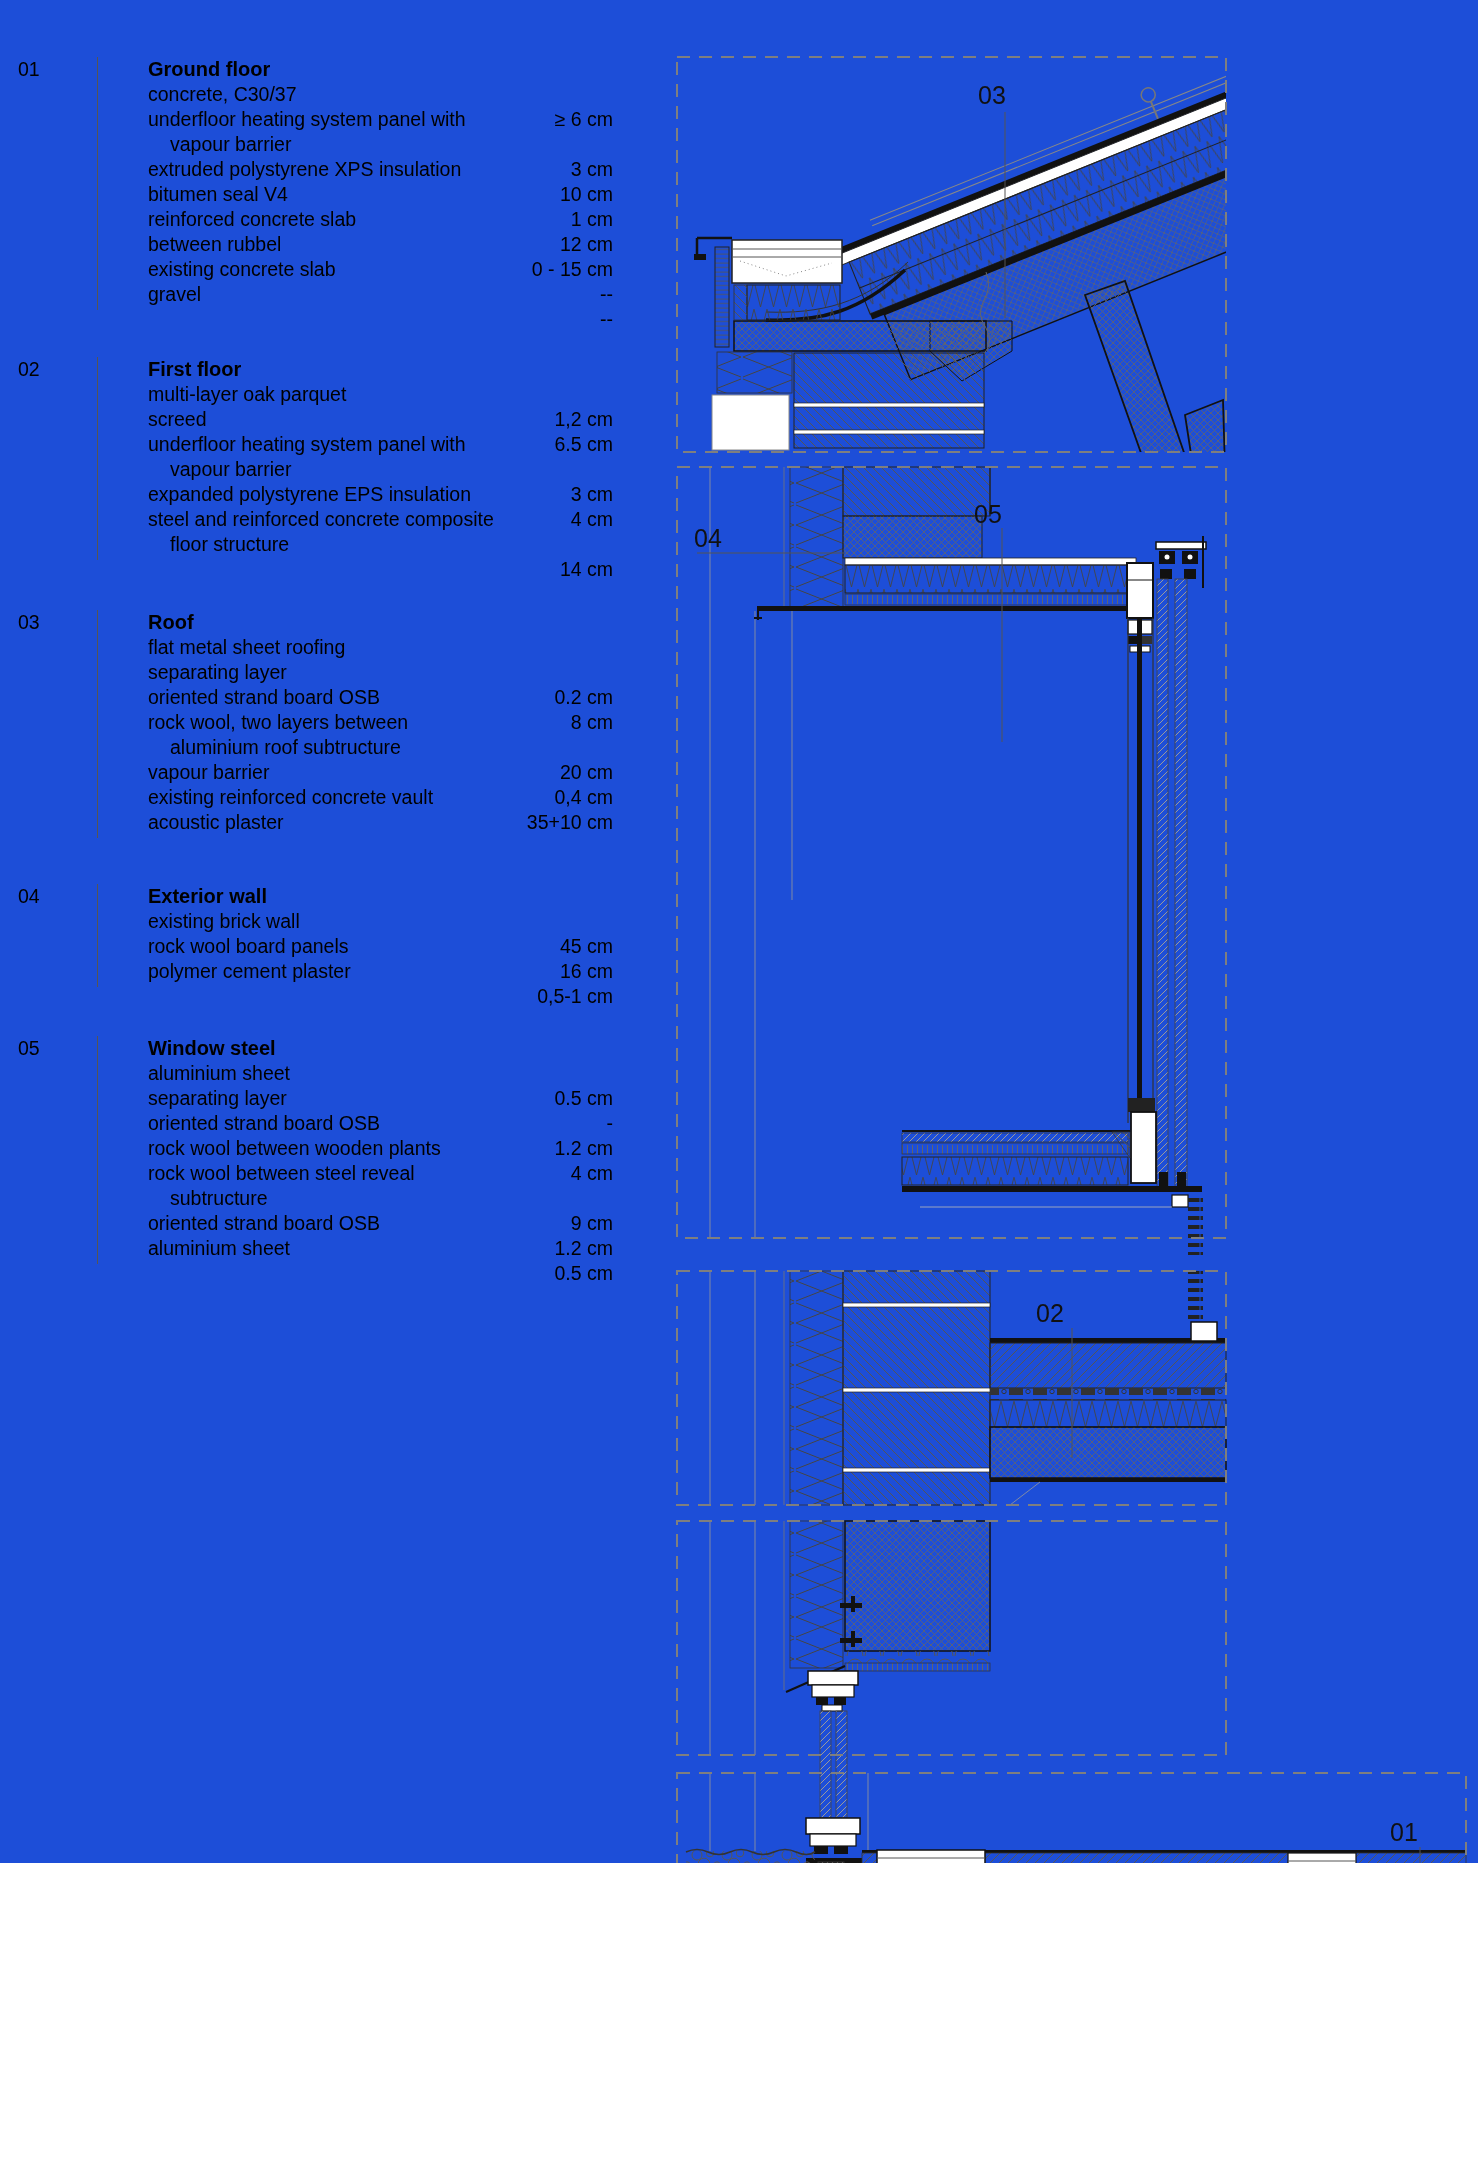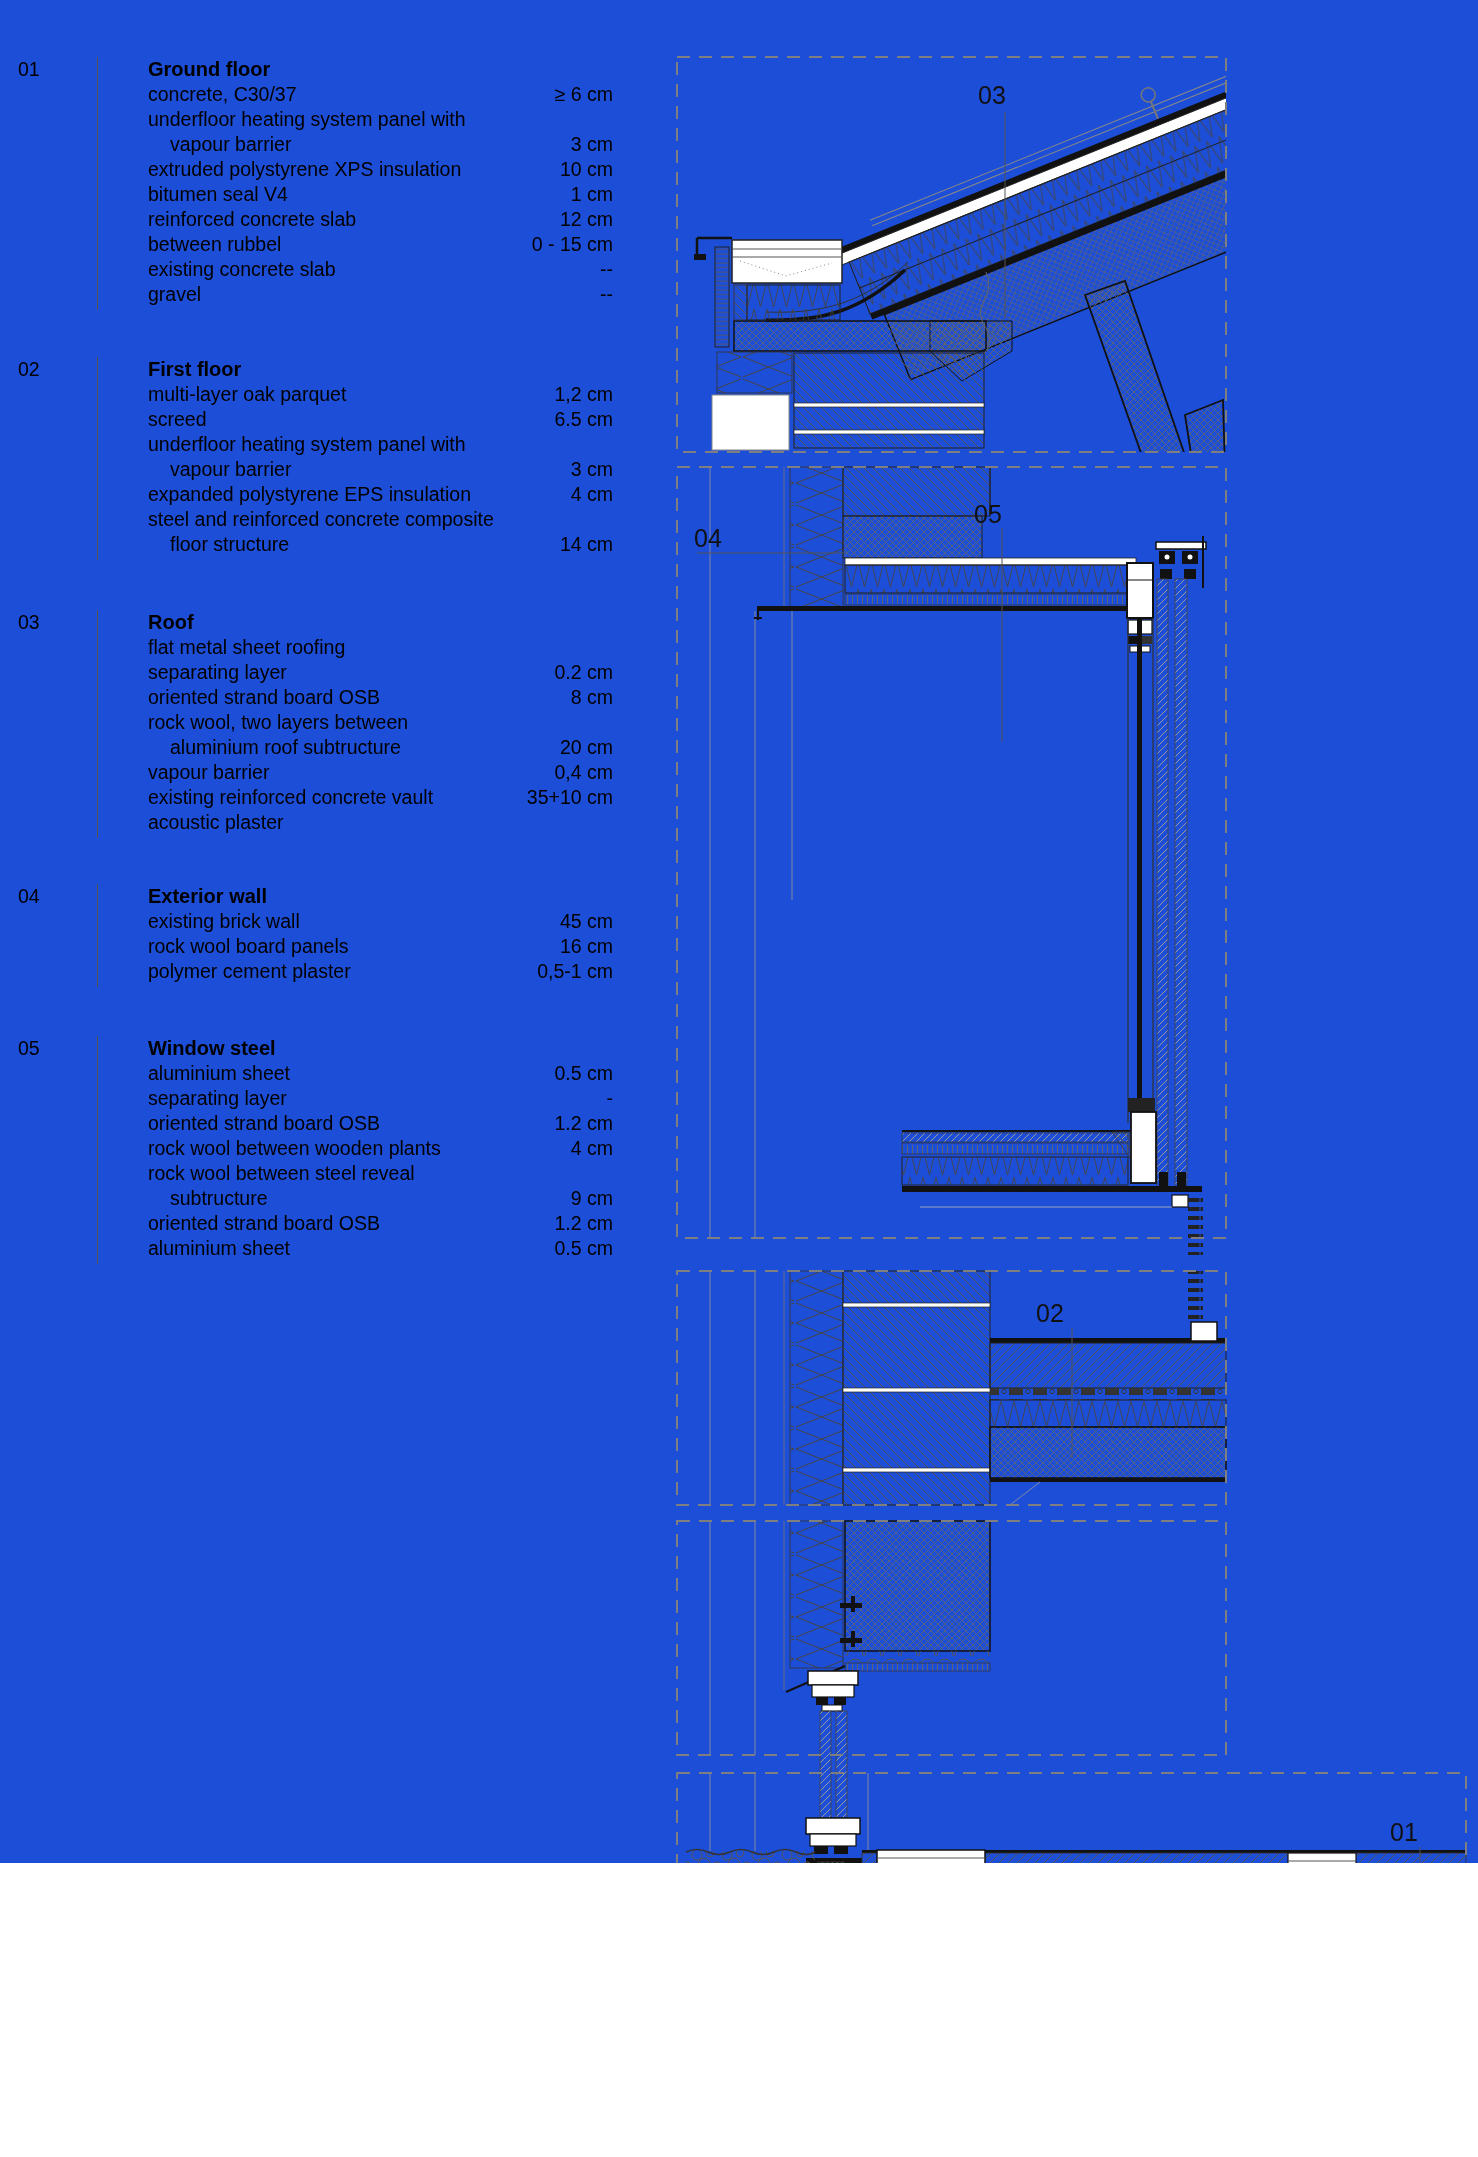--- a/index.html
+++ b/index.html
@@ -3,21 +3,21 @@
 <meta charset="utf-8">
 <style>
   html,body{margin:0;padding:0;background:#ffffff;}
   #page{position:relative;width:1478px;height:1863px;background:#1d4ed8;
         font-family:"Liberation Sans",sans-serif;color:#000;overflow:hidden;padding-left:16px;}
   .lblock{position:absolute;left:0;width:640px;}
   .lnum{position:absolute;left:18px;top:0;font-size:19.5px;line-height:25px;}
   .lcontent{position:absolute;left:97px;top:0;border-left:1.5px solid #555;
             padding:0 0 3px 50px;width:465px;}
   .lttl{font-size:20px;line-height:25px;font-weight:bold;}
-  .lrow{display:flex;height:25px;font-size:19.5px;line-height:25px;}
+  .lrow{display:flex;height:25px;font-size:19.5px;line-height:25px;flex-direction:column;}
   .lab{white-space:nowrap;}
   .lab.ind{padding-left:22px;}
   .val{margin-left:auto;text-align:center;white-space:nowrap;}
   svg text{font-family:"Liberation Sans",sans-serif;font-size:25px;fill:#111;}
 </style>
 </head>
 <body>
 
 <div id="page">
 

